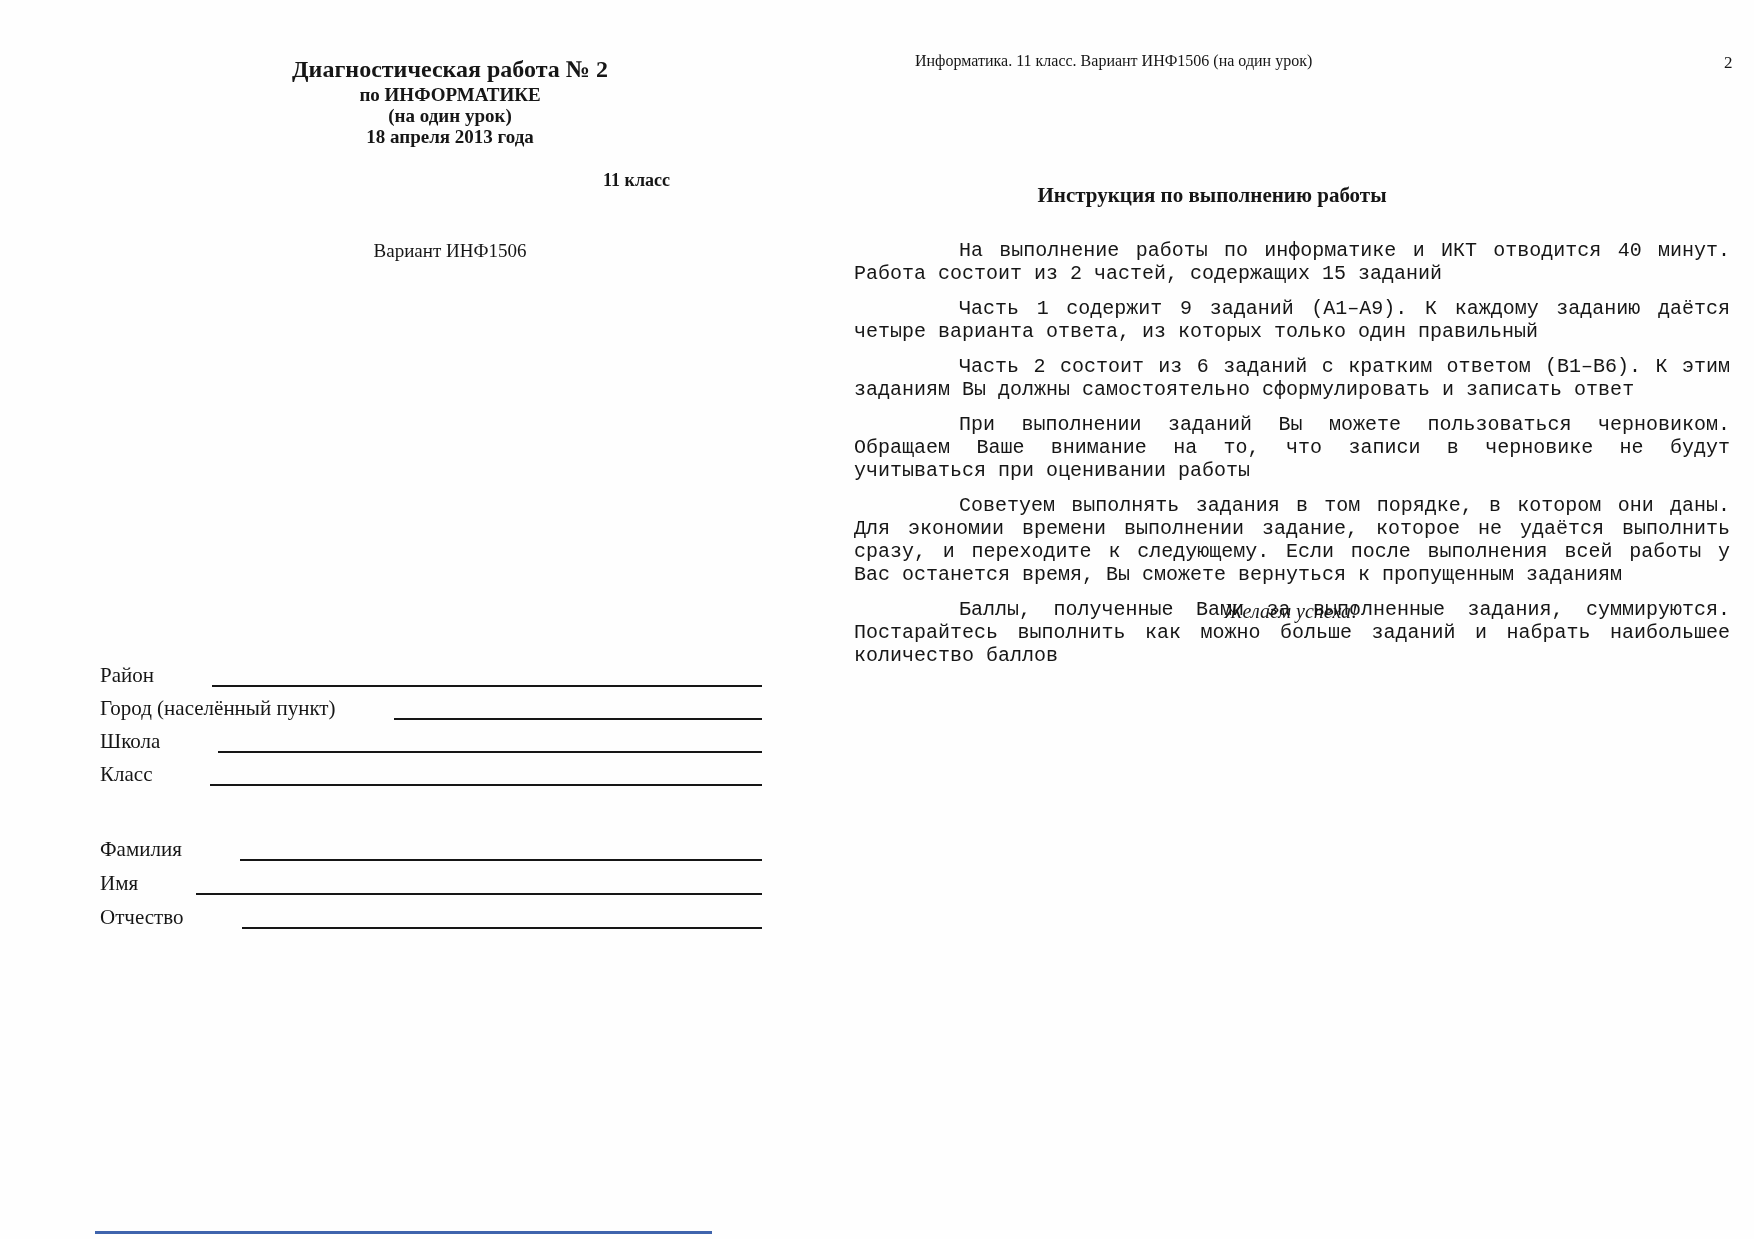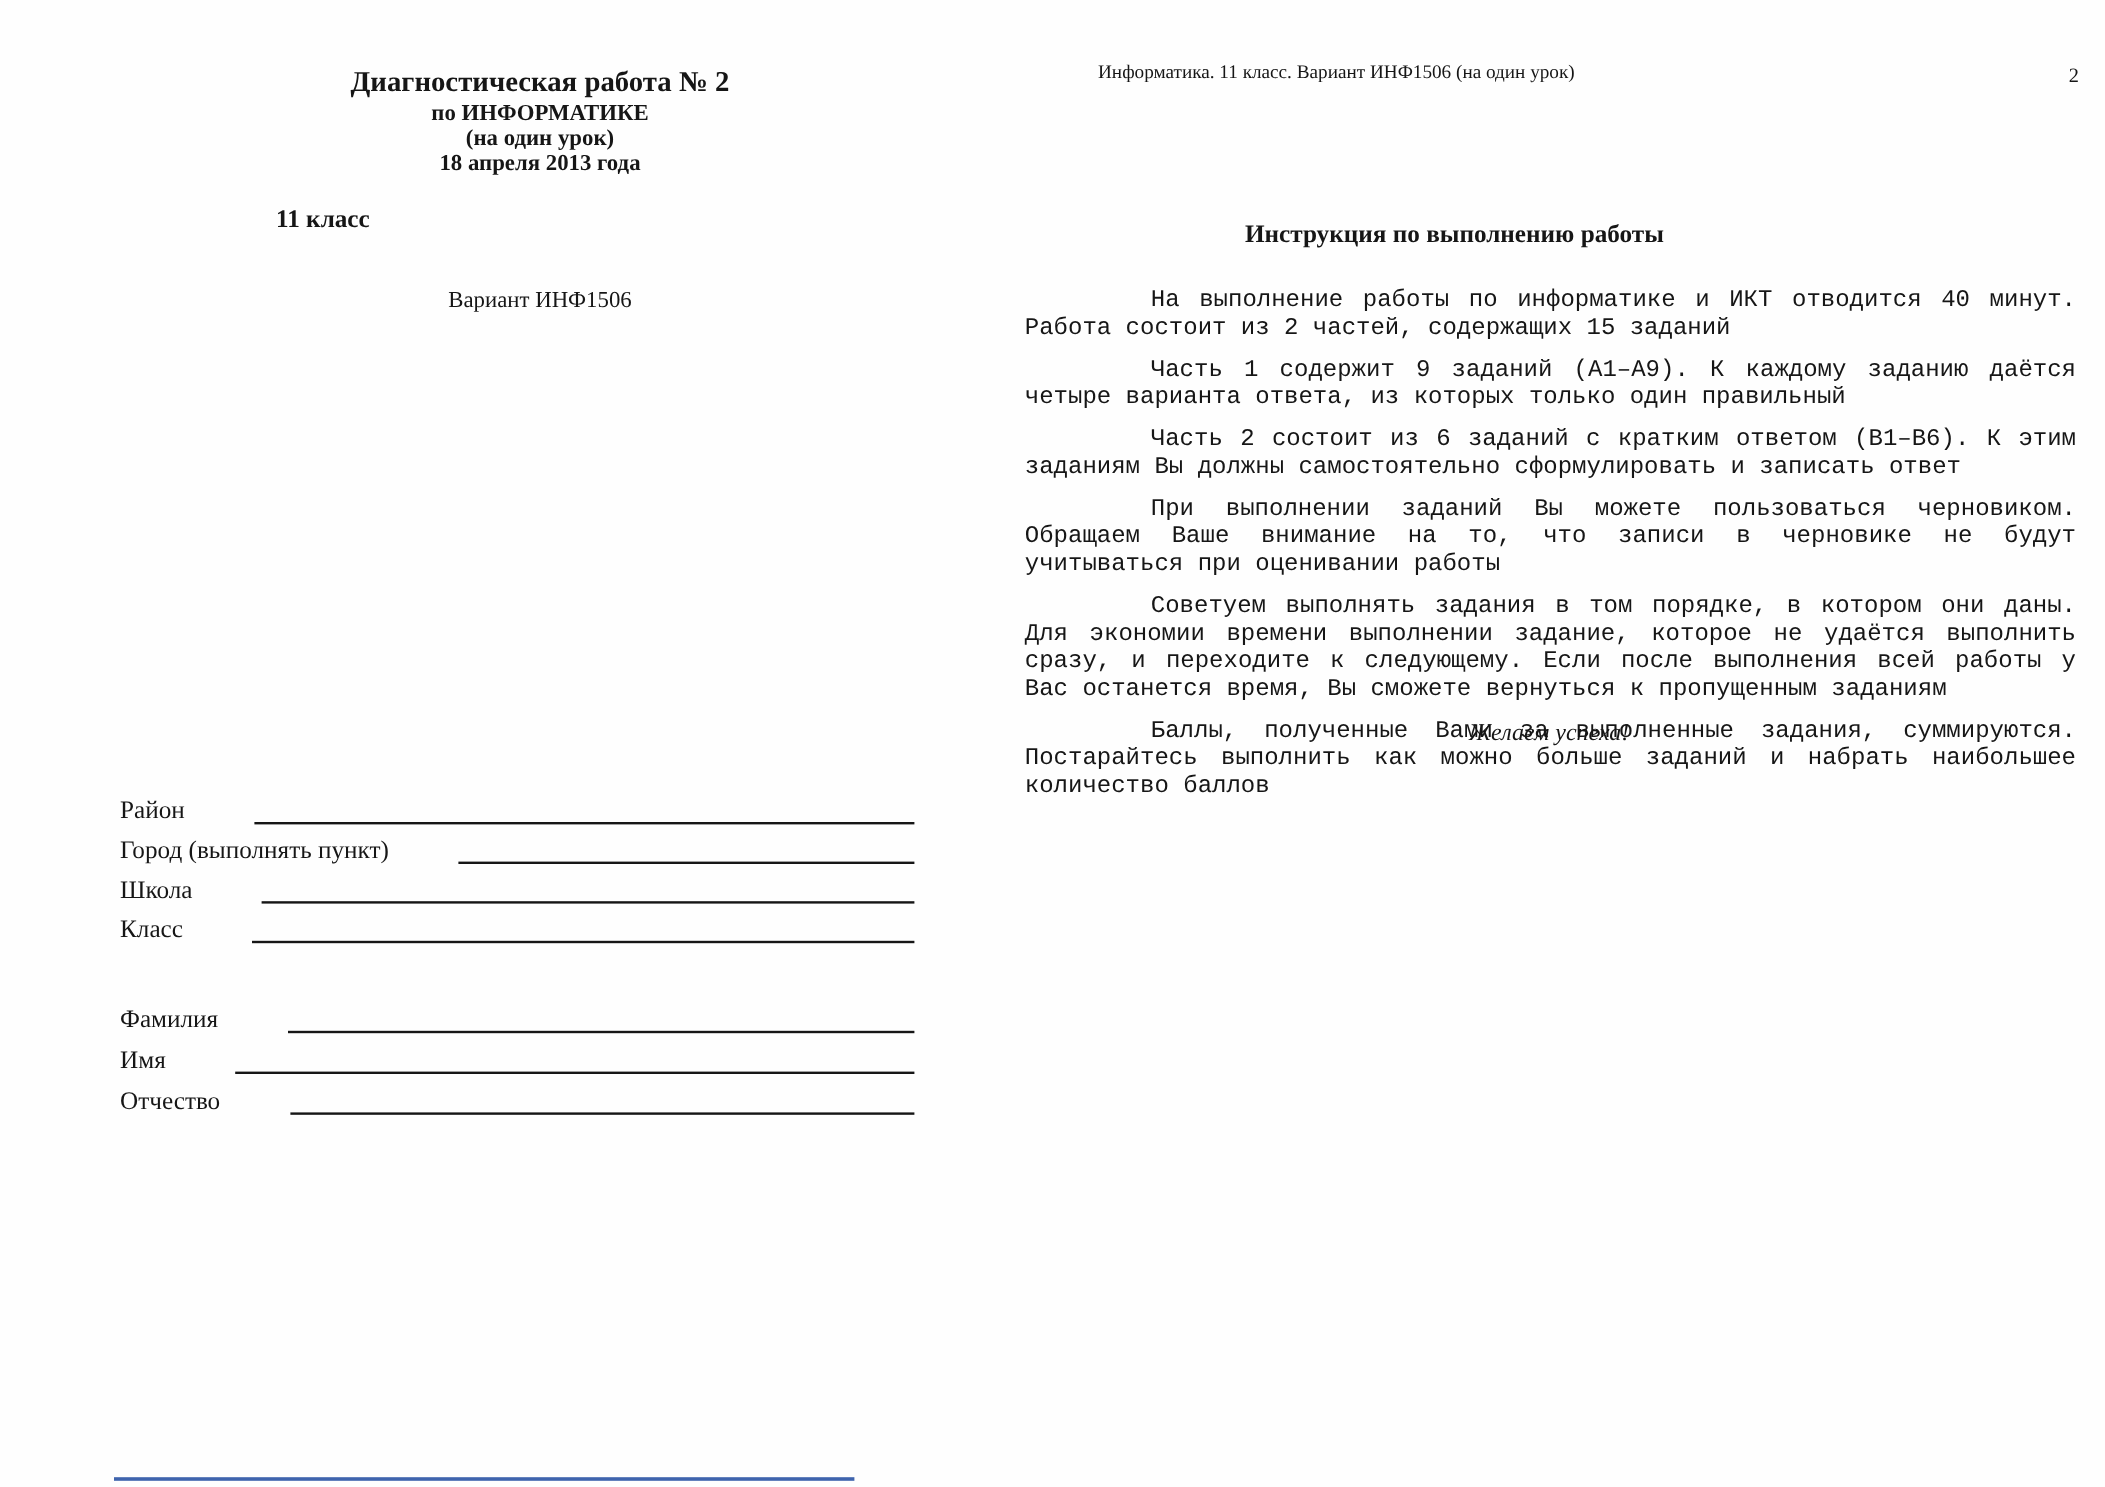--- a/index.html
+++ b/index.html
@@ -16,21 +16,21 @@
 
   
   .title-block {
     position: absolute; left: 230px; top: 54px; width: 440px;
     text-align: center; font-weight: bold;
   }
   .title-main { font-size: 24px; line-height: 30px; }
   .title-sub  { font-size: 19px; line-height: 21px; }
   .grade {
     position: absolute; left: 230px; top: 170px; width: 440px;
-    text-align: left; font-weight: bold; font-size: 21px;
+    text-align: right; font-weight: bold; font-size: 18px;
   }
   .variant {
     position: absolute; left: 230px; top: 240px; width: 440px;
     text-align: center; font-weight: normal; font-size: 19px;
   }
   .form-group { position: absolute; left: 100px; width: 662px; }
   .form-group-location { top: 654px; }
   .form-group-person   { top: 827px; }
   .field-row { display: flex; align-items: flex-end; height: 33px; gap: 48px; }
   .form-group-person .field-row { height: 34px; }
@@ -84,21 +84,21 @@
     <div class="grade">11 класс</div>
 
     <div class="variant">Вариант ИНФ1506</div>
 
     <div class="form-group form-group-location">
       <div class="field-row">
         <span class="field-label">Район</span>
         <span class="field-line"></span>
       </div>
       <div class="field-row">
-        <span class="field-label">Город (выполнять пункт)</span>
+        <span class="field-label">Город (населённый пункт)</span>
         <span class="field-line"></span>
       </div>
       <div class="field-row">
         <span class="field-label">Школа</span>
         <span class="field-line"></span>
       </div>
       <div class="field-row">
         <span class="field-label">Класс</span>
         <span class="field-line"></span>
       </div>

